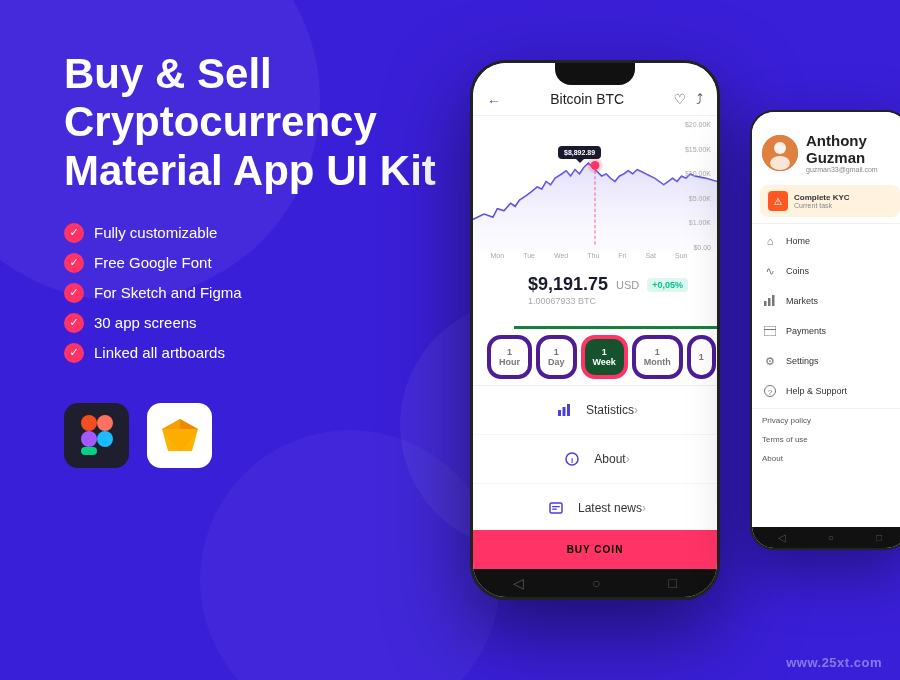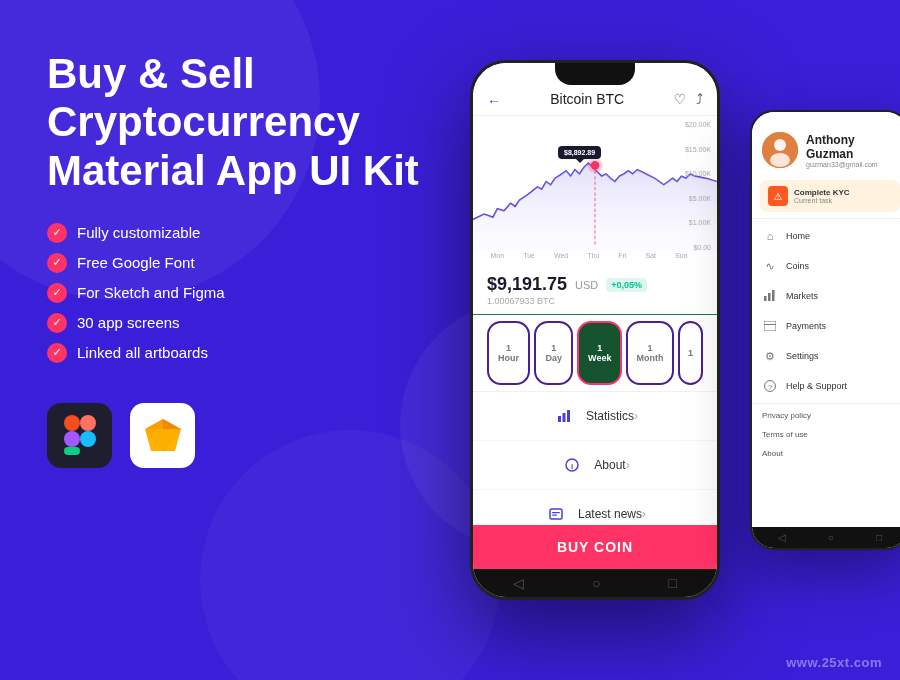--- a/index.html
+++ b/index.html
@@ -37,21 +37,21 @@
       height: 250px;
       border-radius: 50%;
       background: rgba(255,255,255,0.05);
       top: 300px;
       right: 250px;
     }
 
     
     .left-panel {
       position: absolute;
-      left: 47px;
+      left: 64px;
       top: 50px;
       width: 380px;
     }
 
     .main-title {
       font-size: 42px;
       font-weight: 800;
       color: #fff;
       line-height: 1.15;
       margin-bottom: 28px;
@@ -191,22 +191,23 @@
       justify-content: space-around;
       padding: 0 20px 0 8px;
     }
     .chart-label-x {
       font-size: 7px;
       color: #aaa;
     }
 
     
     .price-section {
-      padding: 8px 14px 8px;
-      border-bottom: 1px solid #15803d;
+      padding: 8px 14px 20px;
+      border-bottom: 3px solid #15803d;
+      margin-left: 41px;
     }
     .price-row {
       display: flex;
       align-items: center;
       gap: 8px;
     }
     .price-main {
       font-size: 18px;
       font-weight: 700;
       color: #1a1a2e;
@@ -231,25 +232,25 @@
 
     
     .time-filters {
       display: flex;
       gap: 4px;
       padding: 6px 14px;
       border-bottom: 1px solid #f0f0f0;
       overflow: hidden;
     }
     .time-btn {
-      padding: 20px 8px;
+      padding: 8px 8px;
       border-radius: 14px;
       font-size: 9px;
       font-weight: 600;
-      border: 2px solid #4c1d95;
+      border: 4px solid #4c1d95;
       background: #fff;
       color: #777;
       cursor: pointer;
     }
     .time-btn.active {
       background: #14532d;
       color: #fff;
       border-color: #ff3366;
     }
 
@@ -285,24 +286,24 @@
       color: #333;
     }
     .chevron-icon {
       font-size: 12px;
       color: #aaa;
     }
 
     
     .buy-btn {
       background: #ff3366;
-      color: #ffffff;
+      color: #000000;
       text-align: center;
       padding: 14px;
-      font-size: 14px;
+      font-size: 10px;
       font-weight: 700;
       letter-spacing: 1px;
     }
     .phone-bottom-bar {
       display: flex;
       justify-content: space-around;
       padding: 6px;
       background: #111;
     }
     .nav-indicator {
@@ -346,21 +347,21 @@
       align-items: center;
       justify-content: center;
       color: #fff;
       font-size: 14px;
       flex-shrink: 0;
     }
     .user-info {
       flex: 1;
     }
     .user-name {
-      font-size: 12px;
+      font-size: 15px;
       font-weight: 700;
       color: #222;
     }
     .user-email {
       font-size: 7px;
       color: #888;
     }
 
     
     .kyc-alert {

